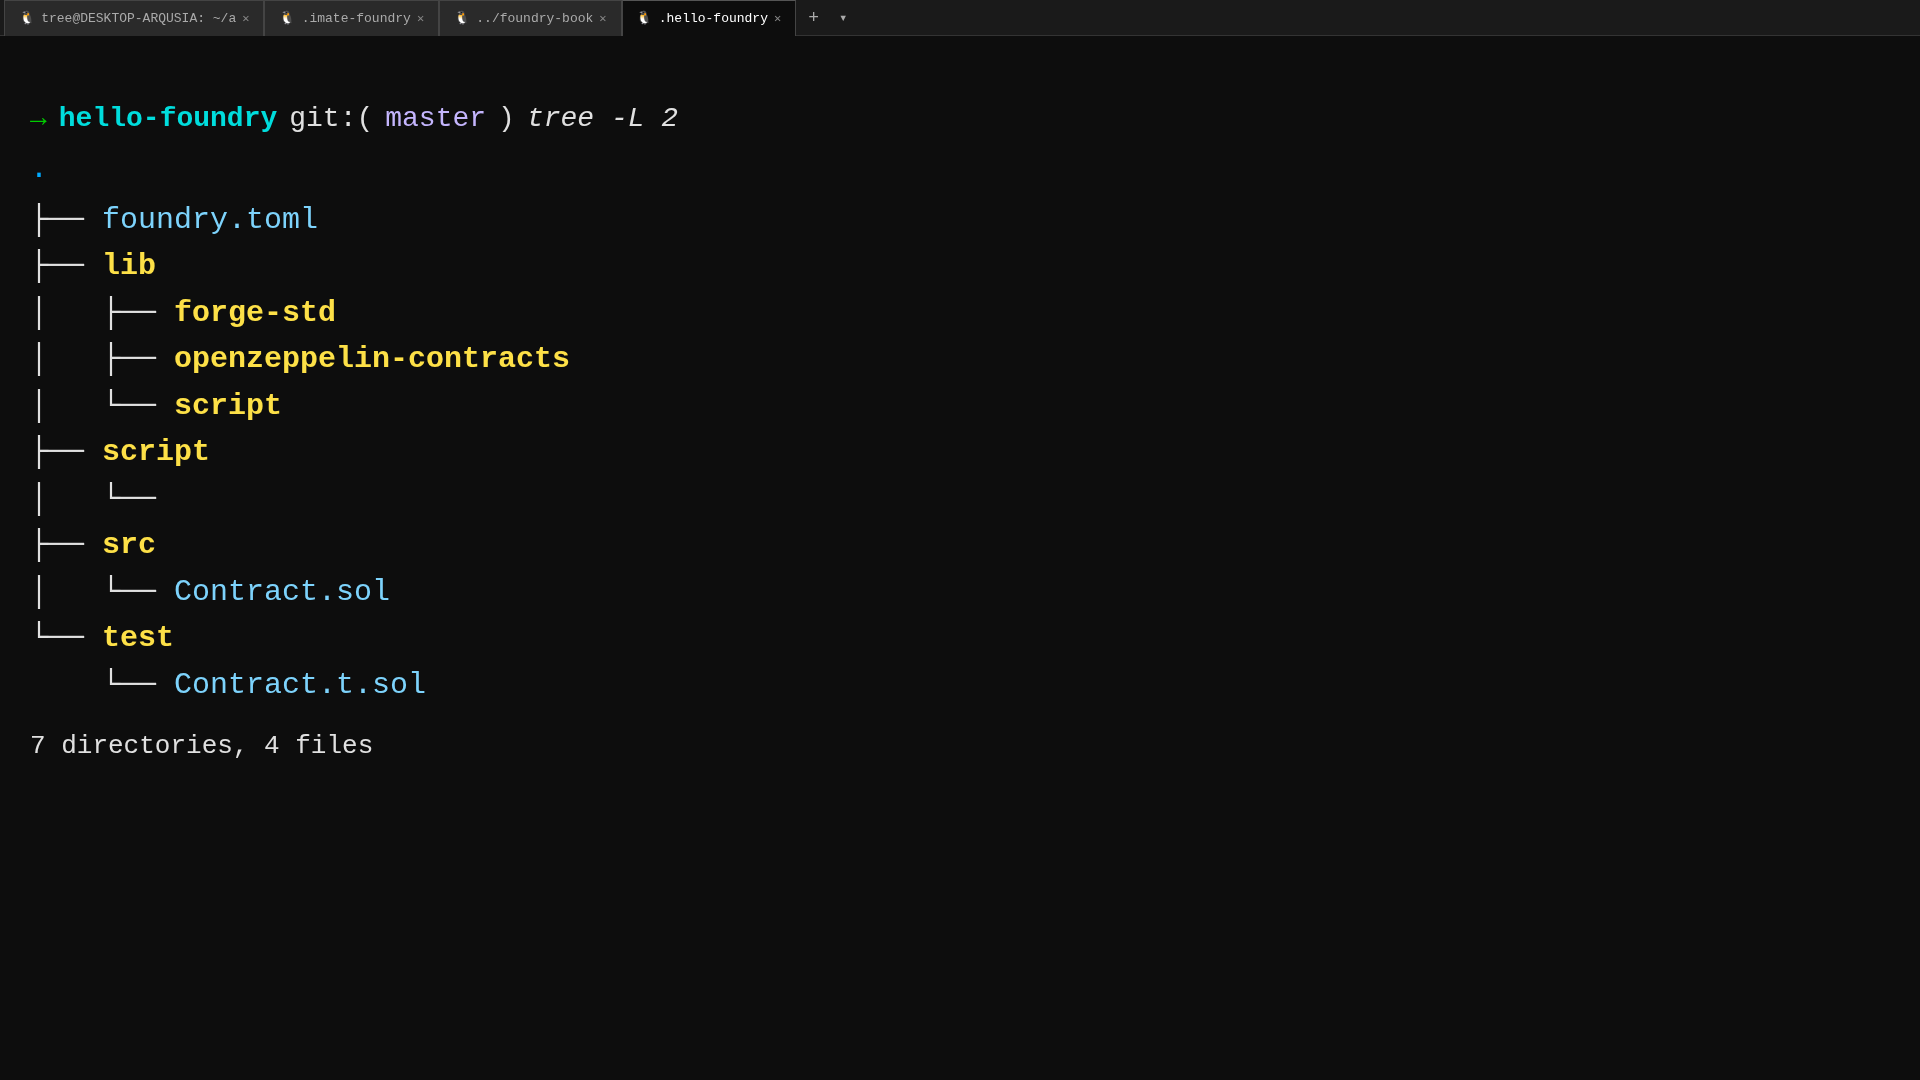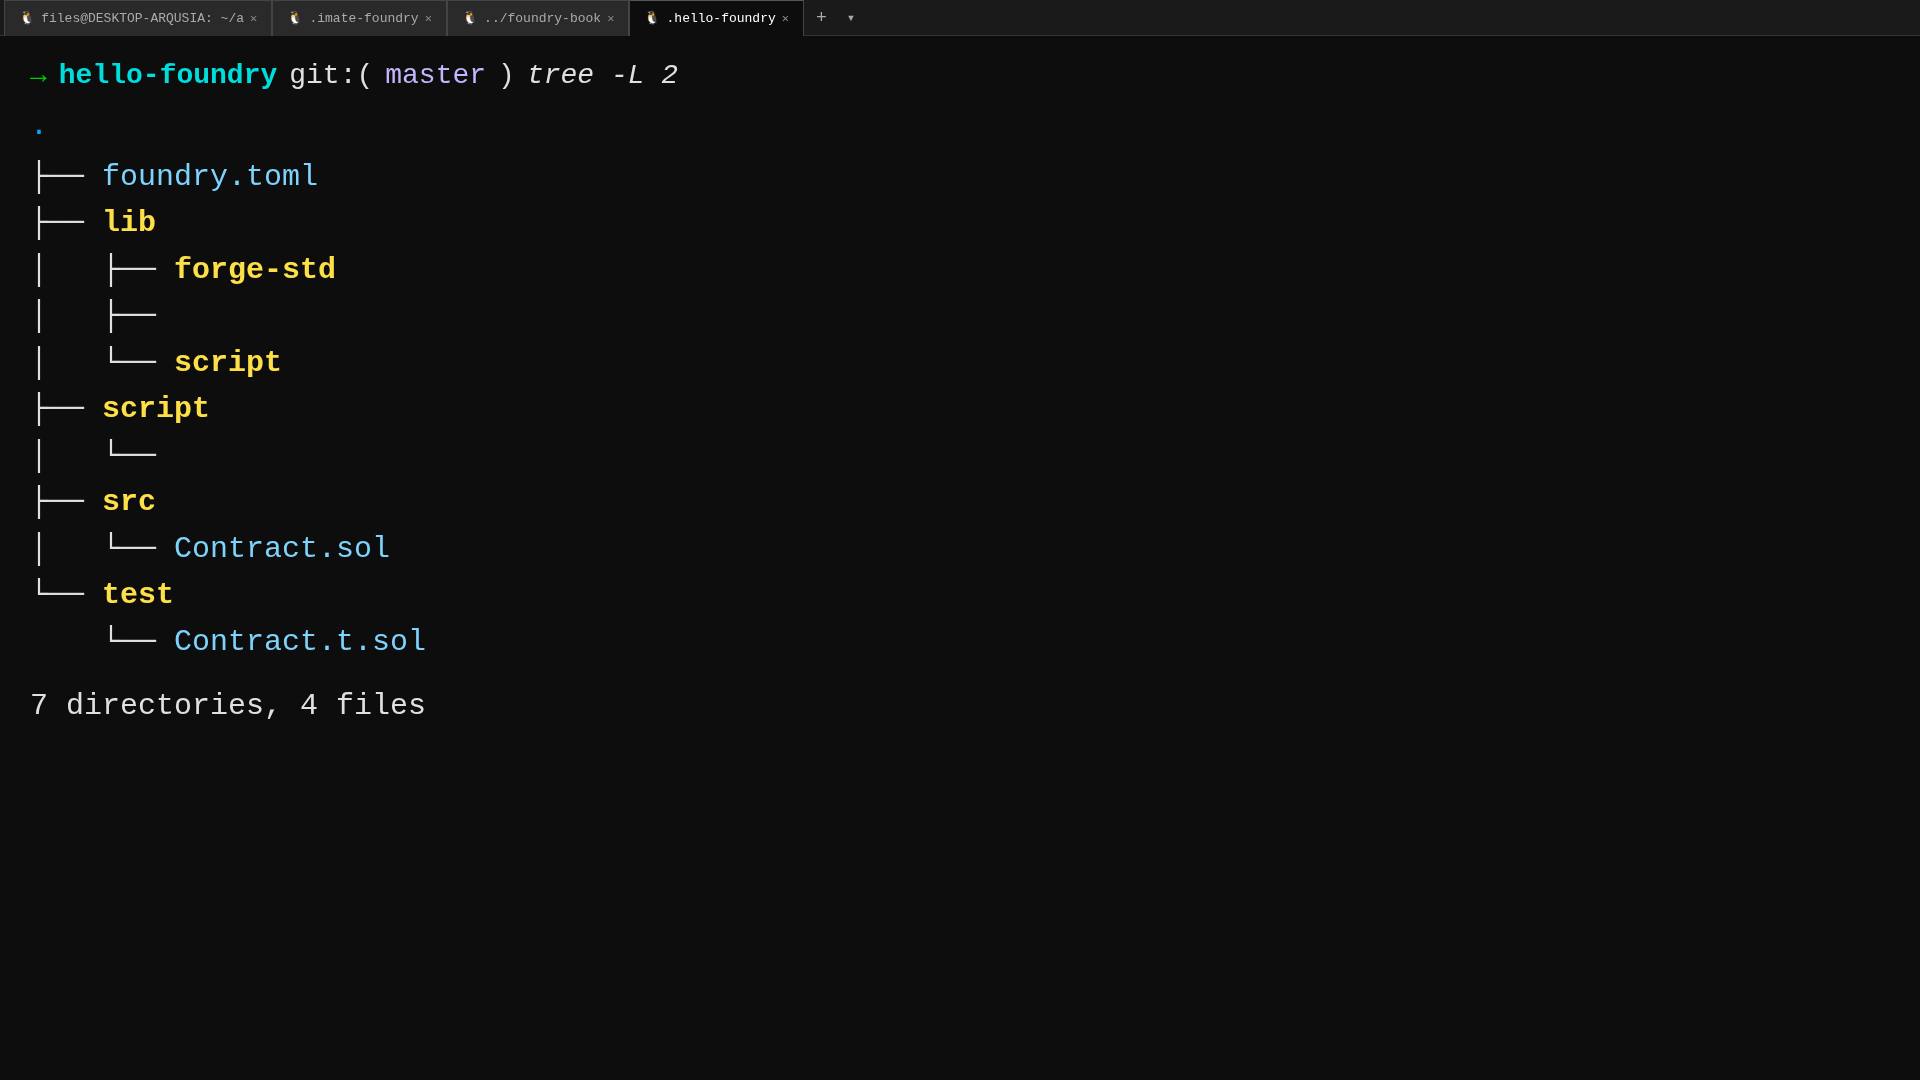--- a/index.html
+++ b/index.html
@@ -86,20 +86,21 @@
     }
 
     .arrow {
       color: #00cc00;
       font-size: 28px;
     }
 
     .dir-name {
       color: #00dddd;
       font-weight: bold;
+      margin-top: 43px;
     }
 
     .git-label {
       color: #e0e0e0;
     }
 
     .git-branch {
       color: #c4b5fd;
     }
 
@@ -135,38 +136,38 @@
       color: #7dd3fc;
     }
 
     .dot-line {
       color: #00aaff;
       font-size: 30px;
       margin-bottom: 4px;
     }
 
     .summary-line {
-      font-size: 30px;
+      font-size: 26px;
       color: #e0e0e0;
       margin-top: 20px;
     }
 
     
     .icon-tux {
       color: #eee;
       font-size: 13px;
     }
   </style>
 </head>
 <body>
 
 <div class="tab-bar">
   <div class="tab">
     <span class="icon-tux">🐧</span>
-    <span>files@DESKTOP-ARQUSIA: ~/a</span>
+    <span>tree@DESKTOP-ARQUSIA: ~/a</span>
     <span class="close-btn">✕</span>
   </div>
   <div class="tab">
     <span class="icon-tux">🐧</span>
     <span>.imate-foundry</span>
     <span class="close-btn">✕</span>
   </div>
   <div class="tab">
     <span class="icon-tux">🐧</span>
     <span>../foundry-book</span>
@@ -206,20 +207,21 @@
       <span class="tree-item-dir">lib</span>
     </div>
 
     <div class="tree-line">
       <span class="tree-connector">│   ├── </span>
       <span class="tree-item-dir">forge-std</span>
     </div>
 
     <div class="tree-line">
       <span class="tree-connector">│   ├── </span>
+      <span class="tree-item-dir">openzeppelin-contracts</span>
     </div>
 
     <div class="tree-line">
       <span class="tree-connector">│   └── </span>
       <span class="tree-item-dir">script</span>
     </div>
 
     <div class="tree-line">
       <span class="tree-connector">├── </span>
       <span class="tree-item-dir">script</span>

